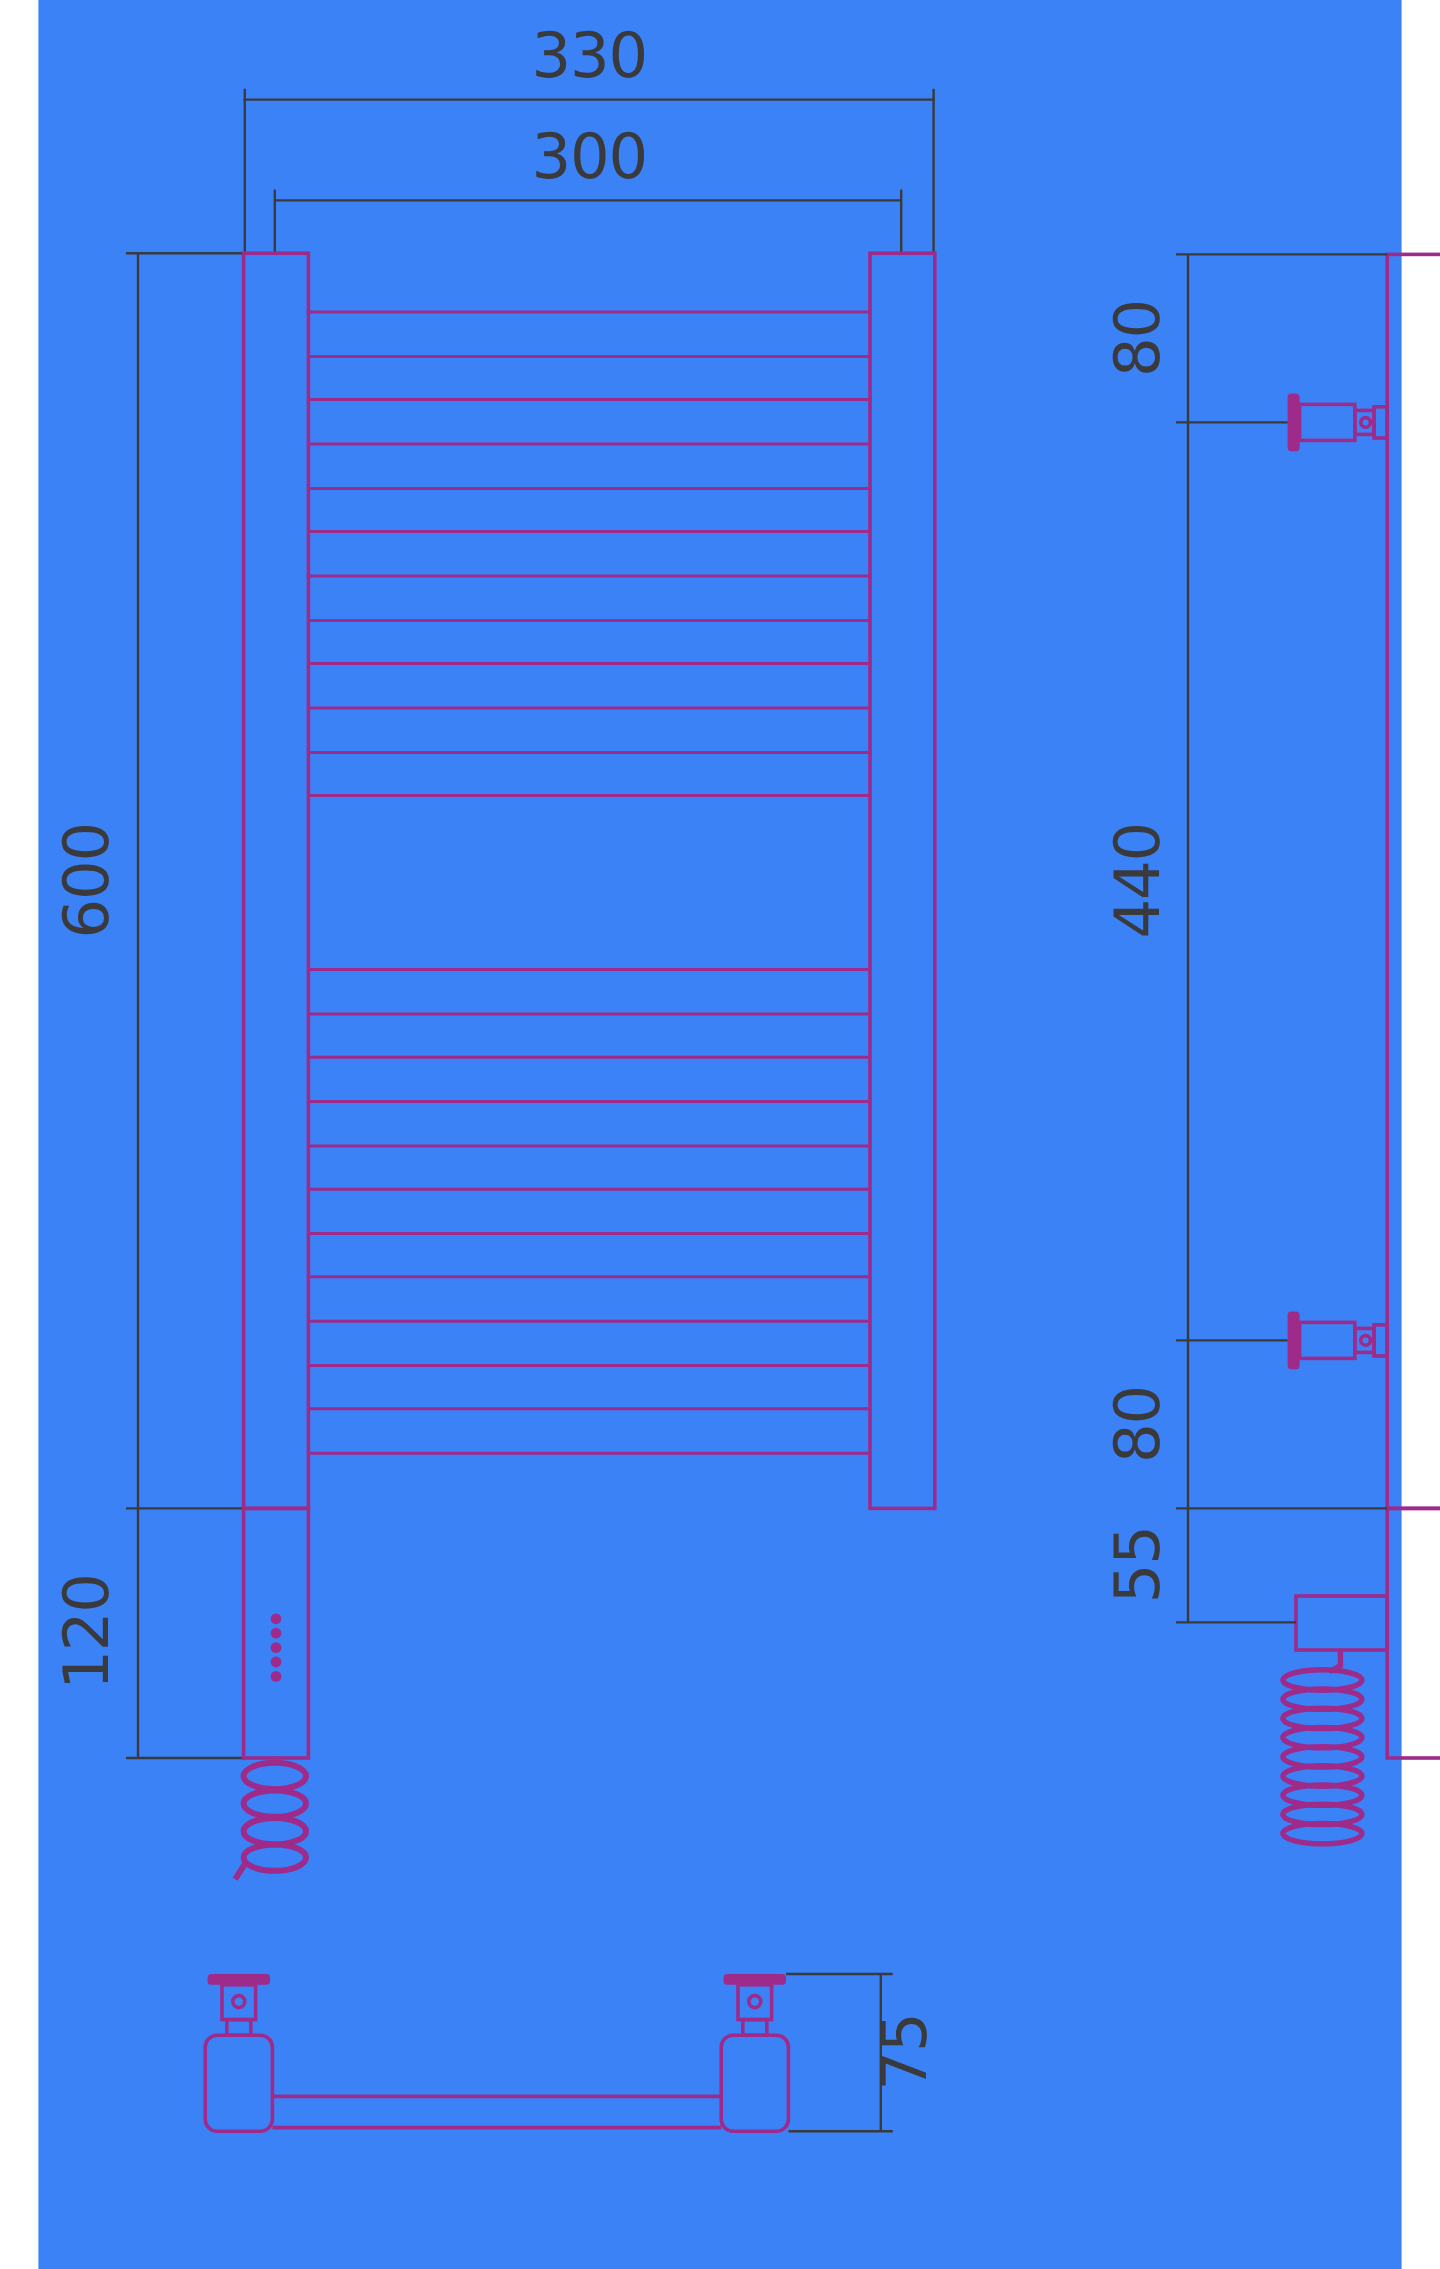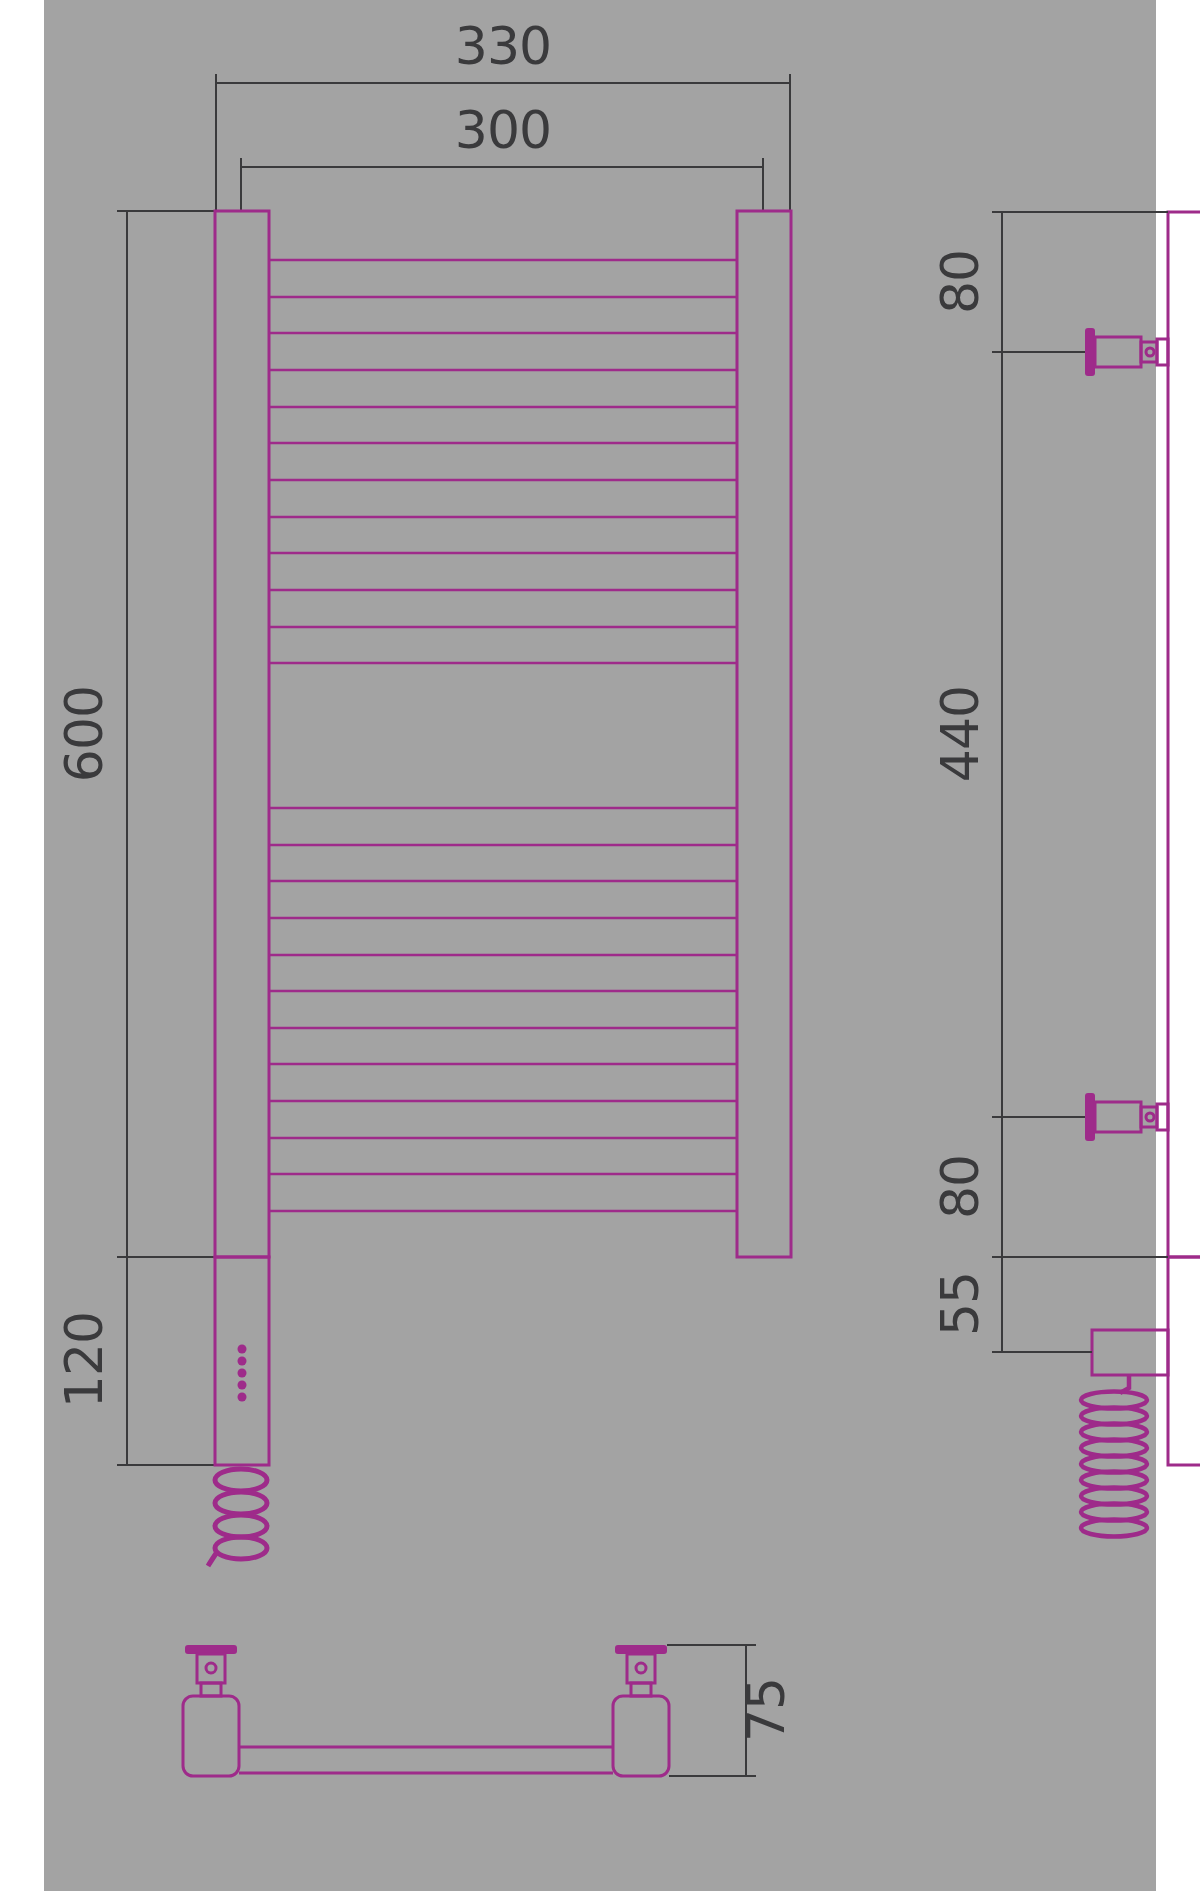--- a/index.html
+++ b/index.html
@@ -1,21 +1,22 @@
 <!DOCTYPE html>
 <html><head>
 <meta charset="utf-8">
 <style>
   html,body{margin:0;padding:0;background:#ffffff;}
   .canvas{
     position:relative;
     width:1112px;height:1891px;
-    background:#a3a3a3;
+    background:#3b82f6;
     margin:0 auto;
     font-family:"DejaVu Sans", sans-serif;
+    padding-left:24px;
   }
   svg{position:absolute;left:0;top:0;}
   .dim{stroke:#3a3a3c;stroke-width:2;fill:none;stroke-linecap:butt;}
   .obj{stroke:#9e2b8a;stroke-width:3;fill:none;stroke-linejoin:miter;}
   .rung{stroke:#9e2b8a;stroke-width:2.5;fill:none;}
   .coil{stroke:#9e2b8a;stroke-width:5;fill:none;}
   .coil-s{stroke:#9e2b8a;stroke-width:4.5;fill:none;}
   .objfill{fill:#9e2b8a;stroke:none;}
   .dim-label{
     fill:#3a3a3c;

